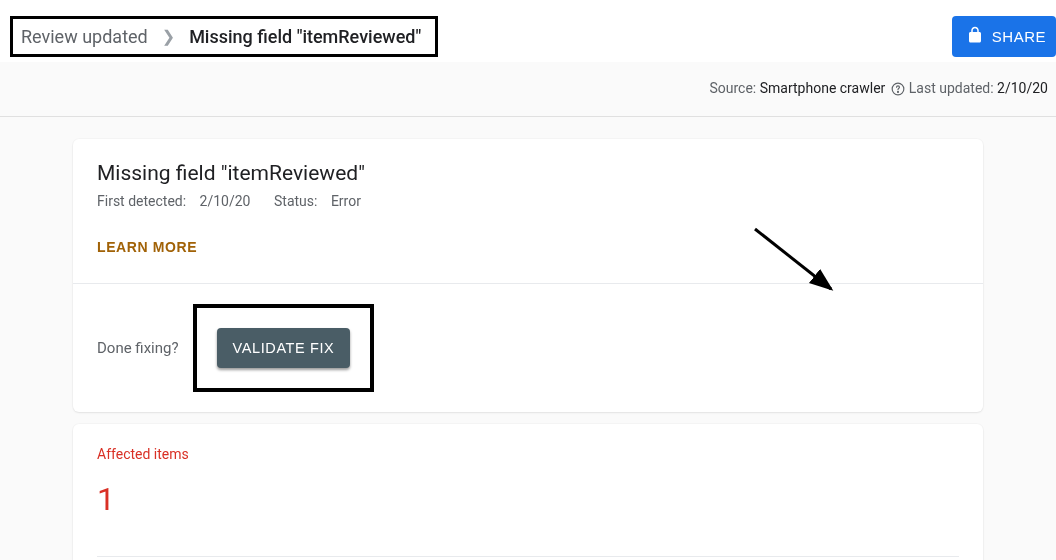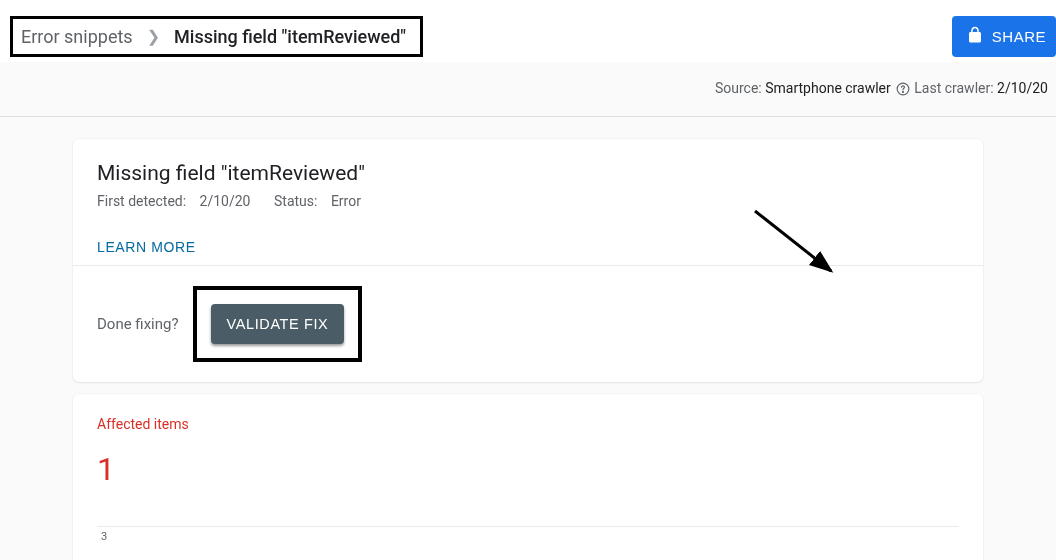--- a/index.html
+++ b/index.html
@@ -99,44 +99,44 @@
     margin-bottom: 8px;
   }
   .issue-meta {
     font-size: 14px;
     color: #5f6368;
     margin-bottom: 28px;
   }
   .issue-meta span { margin-right: 10px; }
   .learn-more {
     font-size: 14px;
-    font-weight: 400;
-    color: #0369a1;
+    font-weight: 700;
+    color: #a16207;
     letter-spacing: 0.6px;
     background: none;
     border: none;
     cursor: pointer;
     padding: 0;
-    margin-bottom: 2px;
+    margin-bottom: 20px;
   }
   .validate-row {
     border-top: 1px solid #e8eaed;
     padding: 20px 24px 20px 24px;
     display: flex;
     align-items: center;
     gap: 14px;
     position: relative;
   }
   .done-label {
     font-size: 15px;
     color: #5f6368;
   }
   .validate-box {
     border: 4px solid #000;
-    padding: 14px;
+    padding: 20px;
     text-decoration: underline;
   }
   .validate-btn {
     background: #4a5d66;
     color: #fff;
     font-size: 14.5px;
     font-weight: 500;
     letter-spacing: 0.6px;
     padding: 12px 16px;
     border: none;
@@ -176,21 +176,21 @@
     position: absolute;
     left: 4px;
     top: 3px;
   }
 </style>
 </head>
 <body>
 
 <div class="header">
   <div class="breadcrumb-box">
-    <span class="breadcrumb-item">Error snippets</span>
+    <span class="breadcrumb-item">Review updated</span>
     <span class="breadcrumb-sep">❯</span>
     <span class="breadcrumb-current">Missing field "itemReviewed"</span>
   </div>
   <button class="share-btn">
     <span>
       <svg viewBox="0 0 24 24" fill="#fff">
           <path d="M18 8h-1V6c0-2.76-2.24-5-5-5S7 3.24 7 6v2H6c-1.1 0-2 .9-2 2v10c0 1.1.9 2 2 2h12c1.1 0 2-.9 2-2V10c0-1.1-.9-2-2-2zM9 6c0-1.66 1.34-3 3-3s3 1.34 3 3v2H9V6z"></path>
         </svg>
     </span>
     <span>SHARE</span>
@@ -203,21 +203,21 @@
     <span class="val">Smartphone crawler</span>
     <span class="help-icon">
       <svg width="14" height="14" viewBox="0 0 24 24" fill="none" stroke="#5f6368" stroke-width="2">
           <circle cx="12" cy="12" r="10"></circle>
           <path d="M9.5 9a2.5 2.5 0 015 0c0 1.5-2.5 2-2.5 4" stroke-linecap="round"></path>
           <circle cx="12" cy="17" r="0.8" fill="#5f6368"></circle>
         </svg>
     </span>
   </span>
   <span>
-    <span>Last crawler:</span>
+    <span>Last updated:</span>
     <span class="val">2/10/20</span>
   </span>
 </div>
 
 <div class="content-wrap">
 
   <div class="card">
     <div class="issue-head">
       <div class="issue-title">Missing field "itemReviewed"</div>
       <div class="issue-meta">

